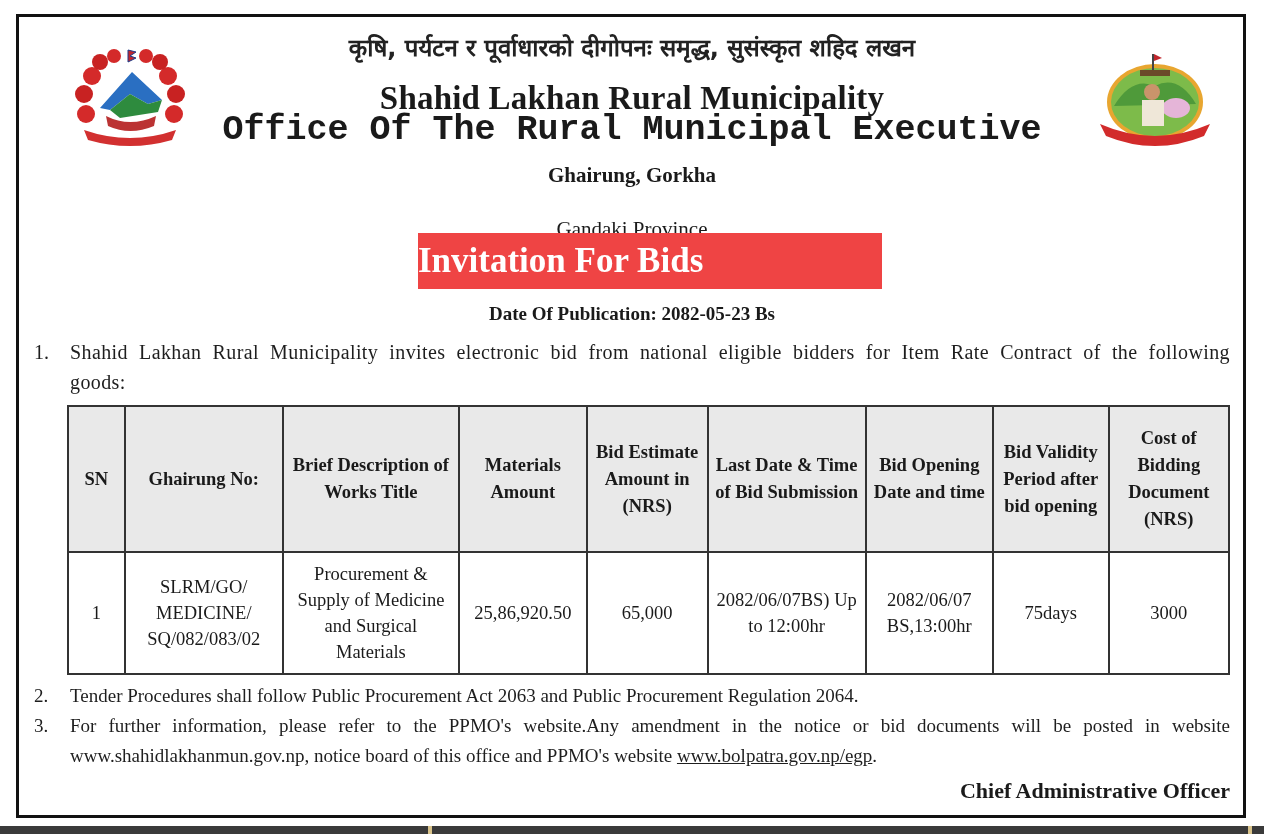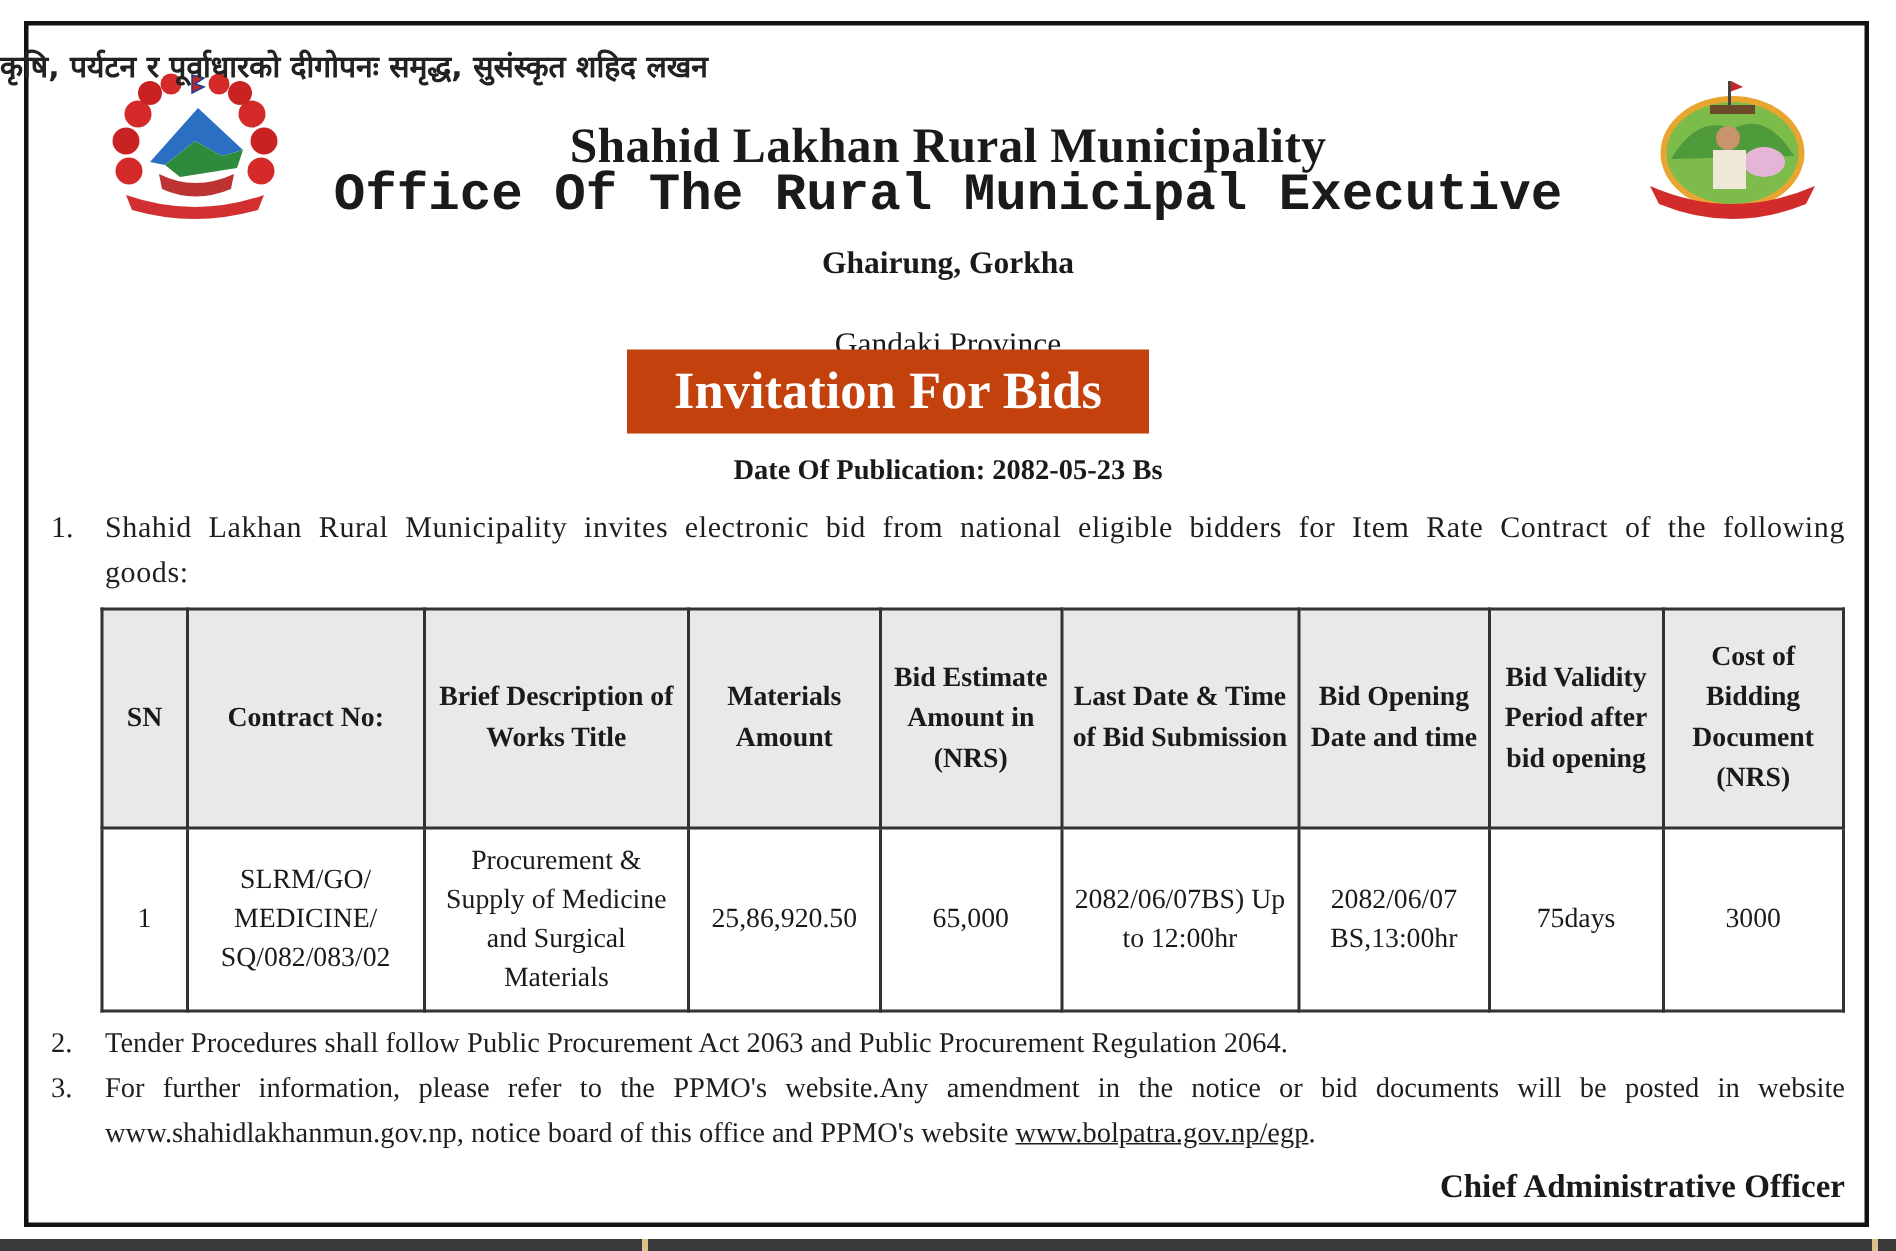--- a/index.html
+++ b/index.html
@@ -10,37 +10,37 @@
   .frame {
     position: absolute; left: 16px; top: 14px; width: 1230px; height: 804px;
     border: 3px solid #111; box-sizing: border-box; background: #fff;
   }
   .bottom-strip {
     position: absolute; left: 0; top: 826px; width: 1264px; height: 8px; background: #3a3a3a;
   }
   .bottom-strip .notch { position: absolute; top: 0; width: 4px; height: 8px; background: #d8c28a; }
 
   .nepali-line {
-    position: absolute; top: 30px; left: 0; width: 100%; 
-    font-family: "DejaVu Sans", sans-serif; font-size: 20px; font-weight: bold; color: #222;
+    position: absolute; top: 30px; left: 0; width: 100%; text-align: center;
+    font-family: "DejaVu Sans", sans-serif; font-size: 24px; font-weight: bold; color: #222;
   }
   .muni {
     position: absolute; top: 80px; width: 100%; text-align: center;
     font-size: 33px; font-weight: bold; letter-spacing: 0.2px;
   }
   .office {
     position: absolute; top: 110px; width: 100%; text-align: center;
     font-size: 35px; font-weight: bold; font-family: Liberation Mono, monospace;
   }
   .addr1 { position: absolute; top: 163px; width: 100%; text-align: center; font-size: 21px; font-weight: bold; }
   .addr2 { position: absolute; top: 197px; width: 100%; text-align: center; font-size: 21px; font-weight: normal; margin-top: 20px; }
 
   .ifb-banner {
-    position: absolute; left: 418px; top: 233px; width: 348px; height: 56px; background: #c2410c;
-    color: #fff; font-size: 35px; font-weight: bold; text-align: center; line-height: 56px;
+    position: absolute; left: 418px; top: 233px; width: 464px; height: 56px; background: #ef4444;
+    color: #fff; font-size: 35px; font-weight: bold; line-height: 56px;
   }
   .pubdate { position: absolute; top: 303px; width: 100%; text-align: center; font-size: 19px; font-weight: bold; }
 
   .logo-left { position: absolute; left: 70px; top: 46px; width: 120px; height: 104px; }
   .logo-right { position: absolute; left: 1092px; top: 46px; width: 126px; height: 104px; }
 
   .para {
     position: absolute; font-size: 20px; line-height: 30px; color: #1e1e1e;
   }
   .para .num { position: absolute; left: 0; top: 0; width: 30px; }
@@ -116,21 +116,21 @@
 
 <div class="para p1">
   <span class="num">1.</span>
   <span class="txt">Shahid Lakhan Rural Municipality invites electronic bid from national eligible bidders for Item Rate Contract of the following goods:</span>
 </div>
 
 <table class="bids">
   <thead>
     <tr>
       <th style="width:48px">SN</th>
-      <th style="width:150px">Contract No:</th>
+      <th style="width:150px">Ghairung No:</th>
       <th style="width:170px">Brief Description of Works Title</th>
       <th style="width:119px">Materials Amount</th>
       <th style="width:113px">Bid Estimate Amount in (NRS)</th>
       <th style="width:150px">Last Date &amp; Time of Bid Submission</th>
       <th style="width:119px">Bid Opening Date and time</th>
       <th style="width:108px">Bid Validity Period after bid opening</th>
       <th style="width:112px">Cost of Bidding Document (NRS)</th>
     </tr>
   </thead>
   <tbody>

